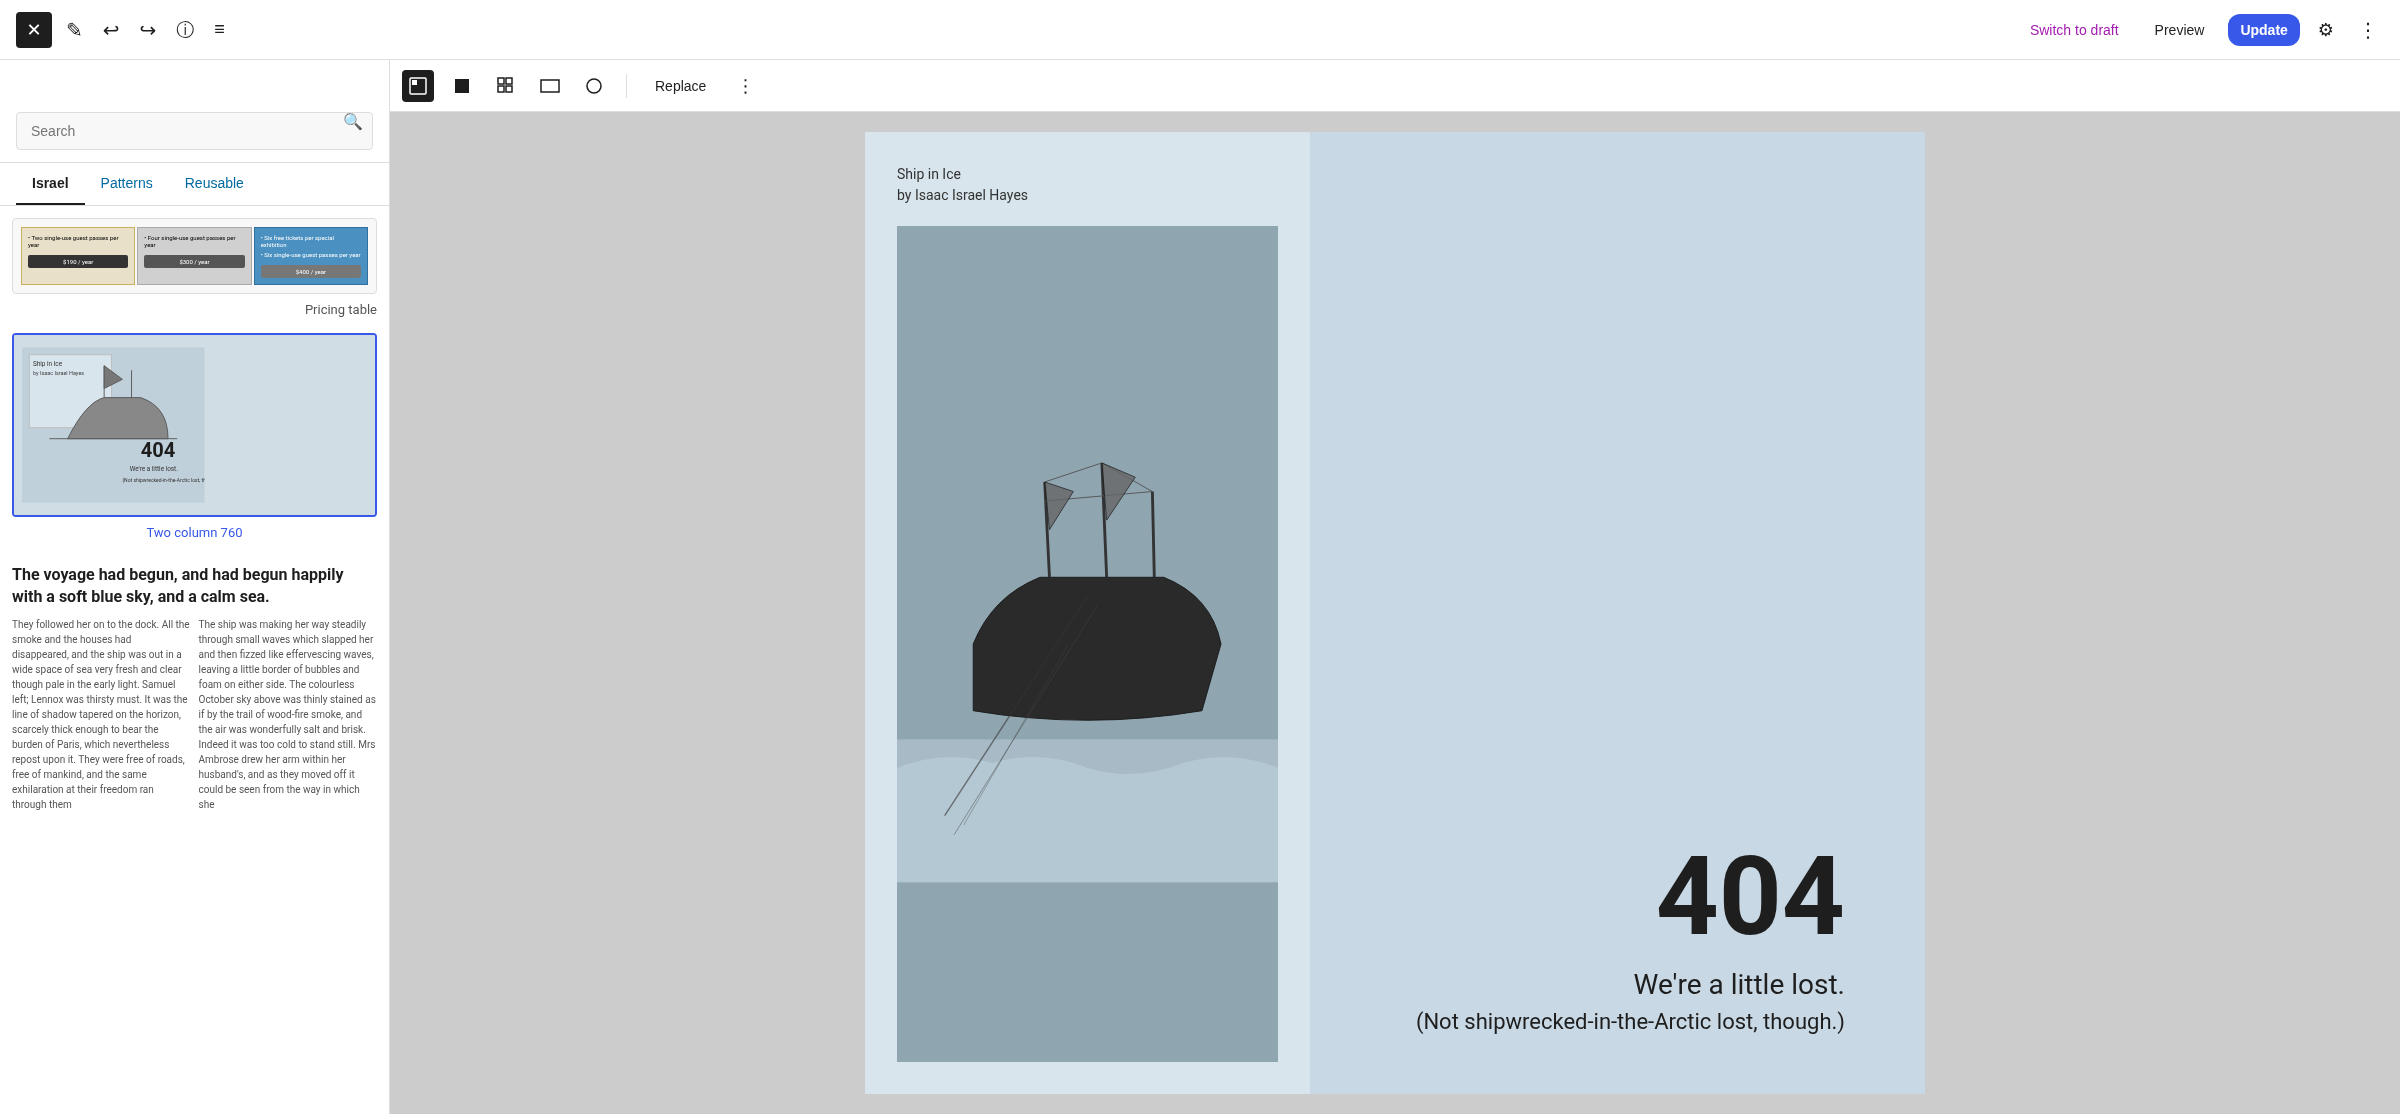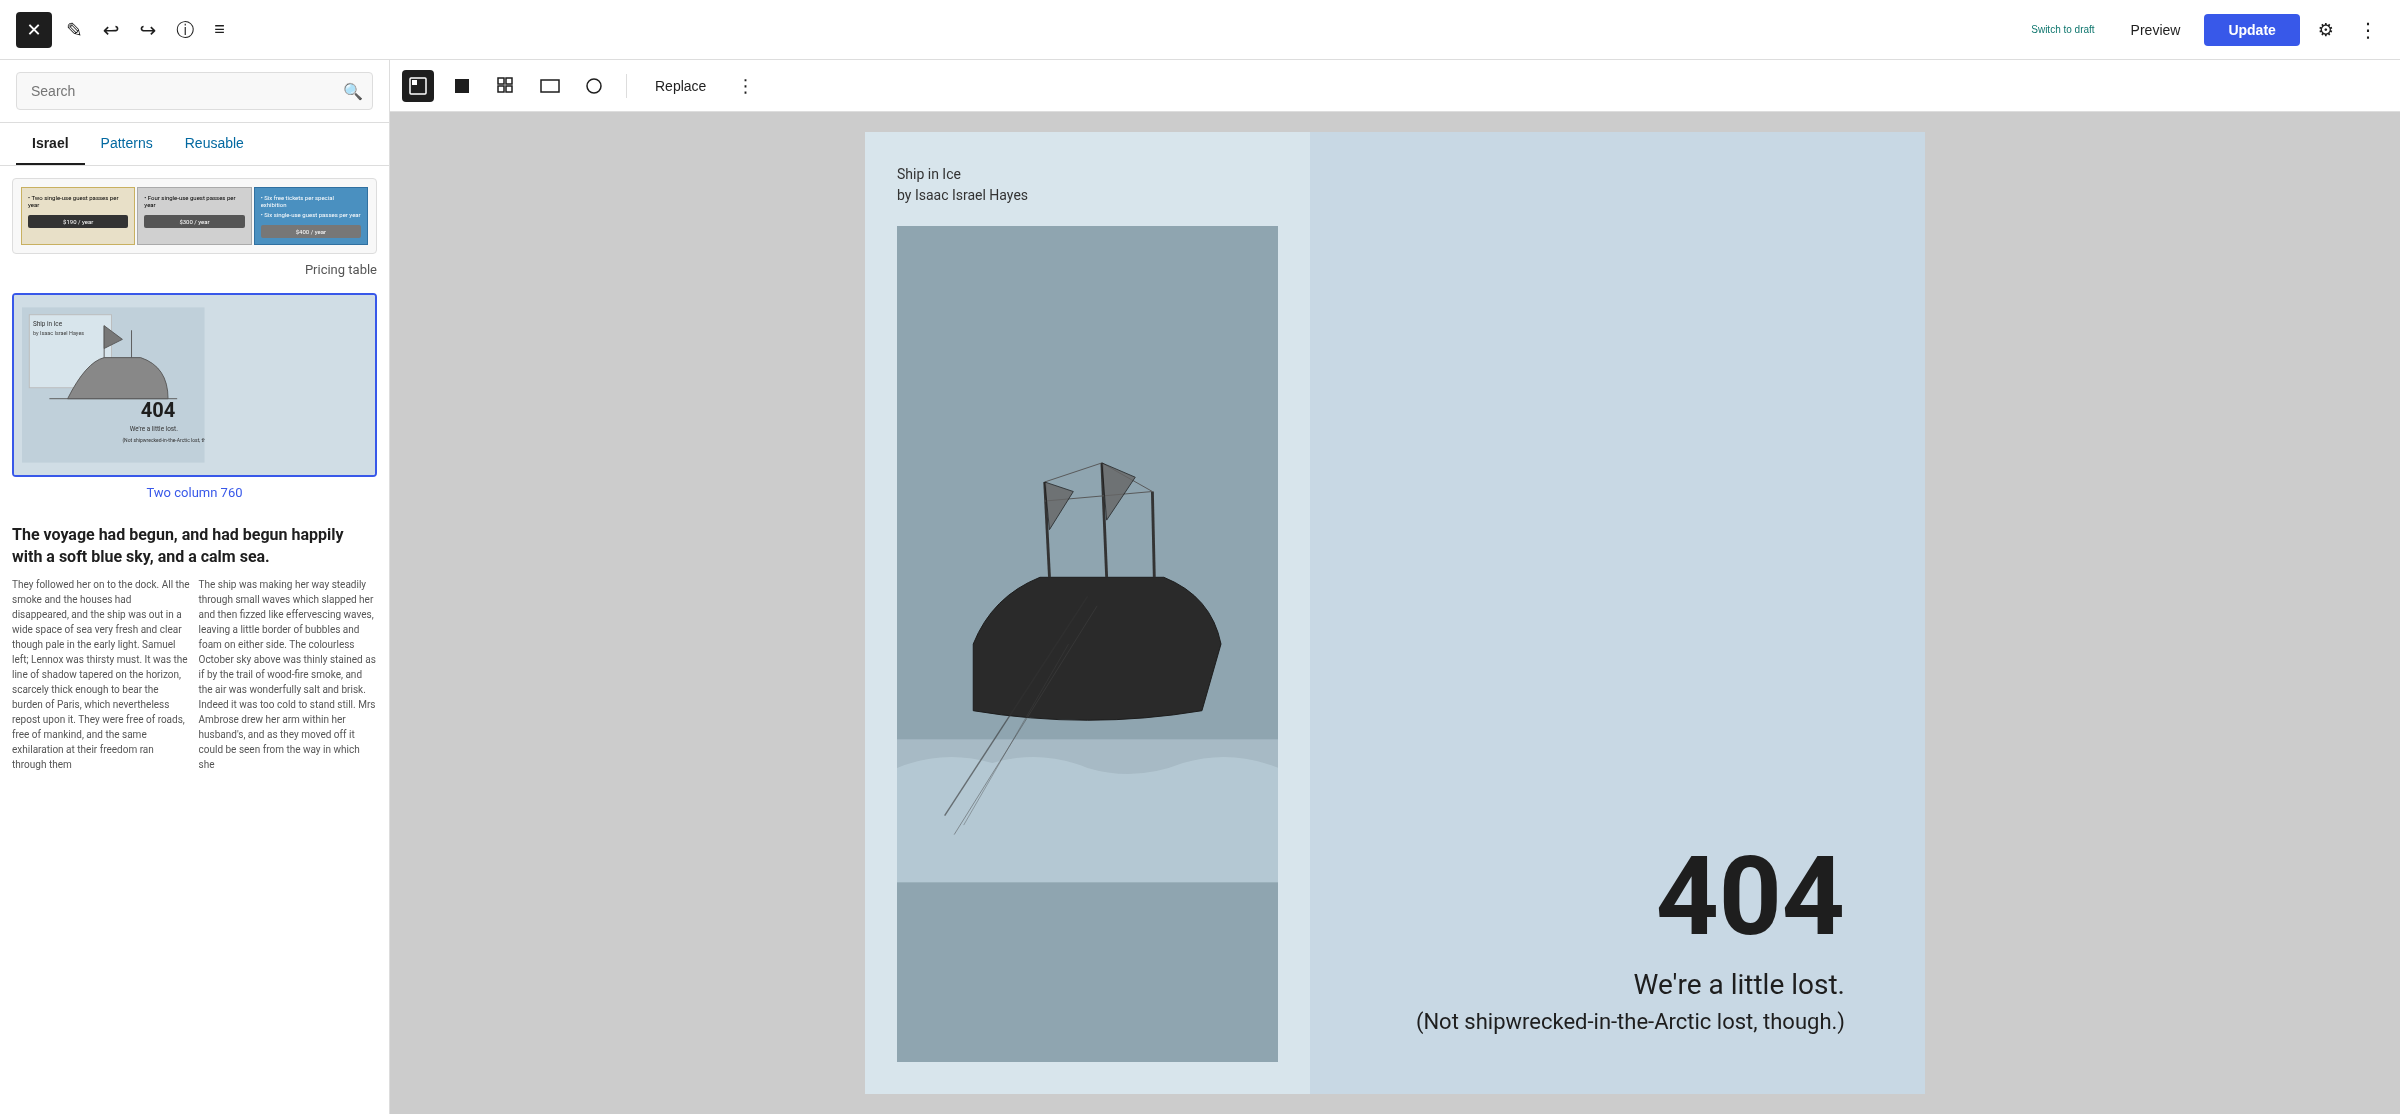--- a/index.html
+++ b/index.html
@@ -12,43 +12,43 @@
     }
     .toolbar-left { display: flex; align-items: center; gap: 8px; }
     .toolbar-right { display: flex; align-items: center; gap: 12px; }
     .toolbar-icon-btn {
       background: none; border: none; cursor: pointer; padding: 6px; border-radius: 4px;
       display: flex; align-items: center; justify-content: center; color: #1e1e1e;
       font-size: 18px;
     }
     .close-btn { background: #1e1e1e; color: #fff; border-radius: 4px; width: 36px; height: 36px; }
     .switch-to-draft-btn {
-      background: none; border: none; cursor: pointer; color: #0f766e; font-size: 10px; padding: 6px 12px;
+      background: none; border: none; cursor: pointer; color: #a21caf; font-size: 14px; padding: 6px 12px;
     }
     .preview-btn {
       background: none; border: none; cursor: pointer; color: #1e1e1e; font-size: 14px; padding: 6px 12px;
     }
     .update-btn {
-      background: #3858e9; color: #fff; border: none; border-radius: 4px; padding: 8px 24px;
+      background: #3858e9; color: #fff; border: none; border-radius: 12px; padding: 8px 12px;
       font-size: 14px; font-weight: 600; cursor: pointer;
     }
 
     
     .main-area { display: flex; flex: 1; overflow: hidden; }
 
     
     .left-sidebar {
       width: 390px; background: #fff; border-right: 1px solid #ddd; display: flex; flex-direction: column;
       flex-shrink: 0; overflow: hidden;
     }
     .search-bar {
       padding: 12px 16px; border-bottom: 1px solid #ddd;
     }
     .search-input-wrapper {
-      position: relative; display: flex; align-items: center;
+      position: relative; display: flex; align-items: flex-start; margin-top: 40px;
     }
     .search-input {
       width: 100%; padding: 10px 40px 10px 14px; border: 1px solid #ddd; border-radius: 4px;
       font-size: 14px; background: #f8f8f8; outline: none;
     }
     .search-icon-btn {
       position: absolute; right: 10px; background: none; border: none; cursor: pointer; color: #555;
       font-size: 16px;
     }
     .tabs-bar {

